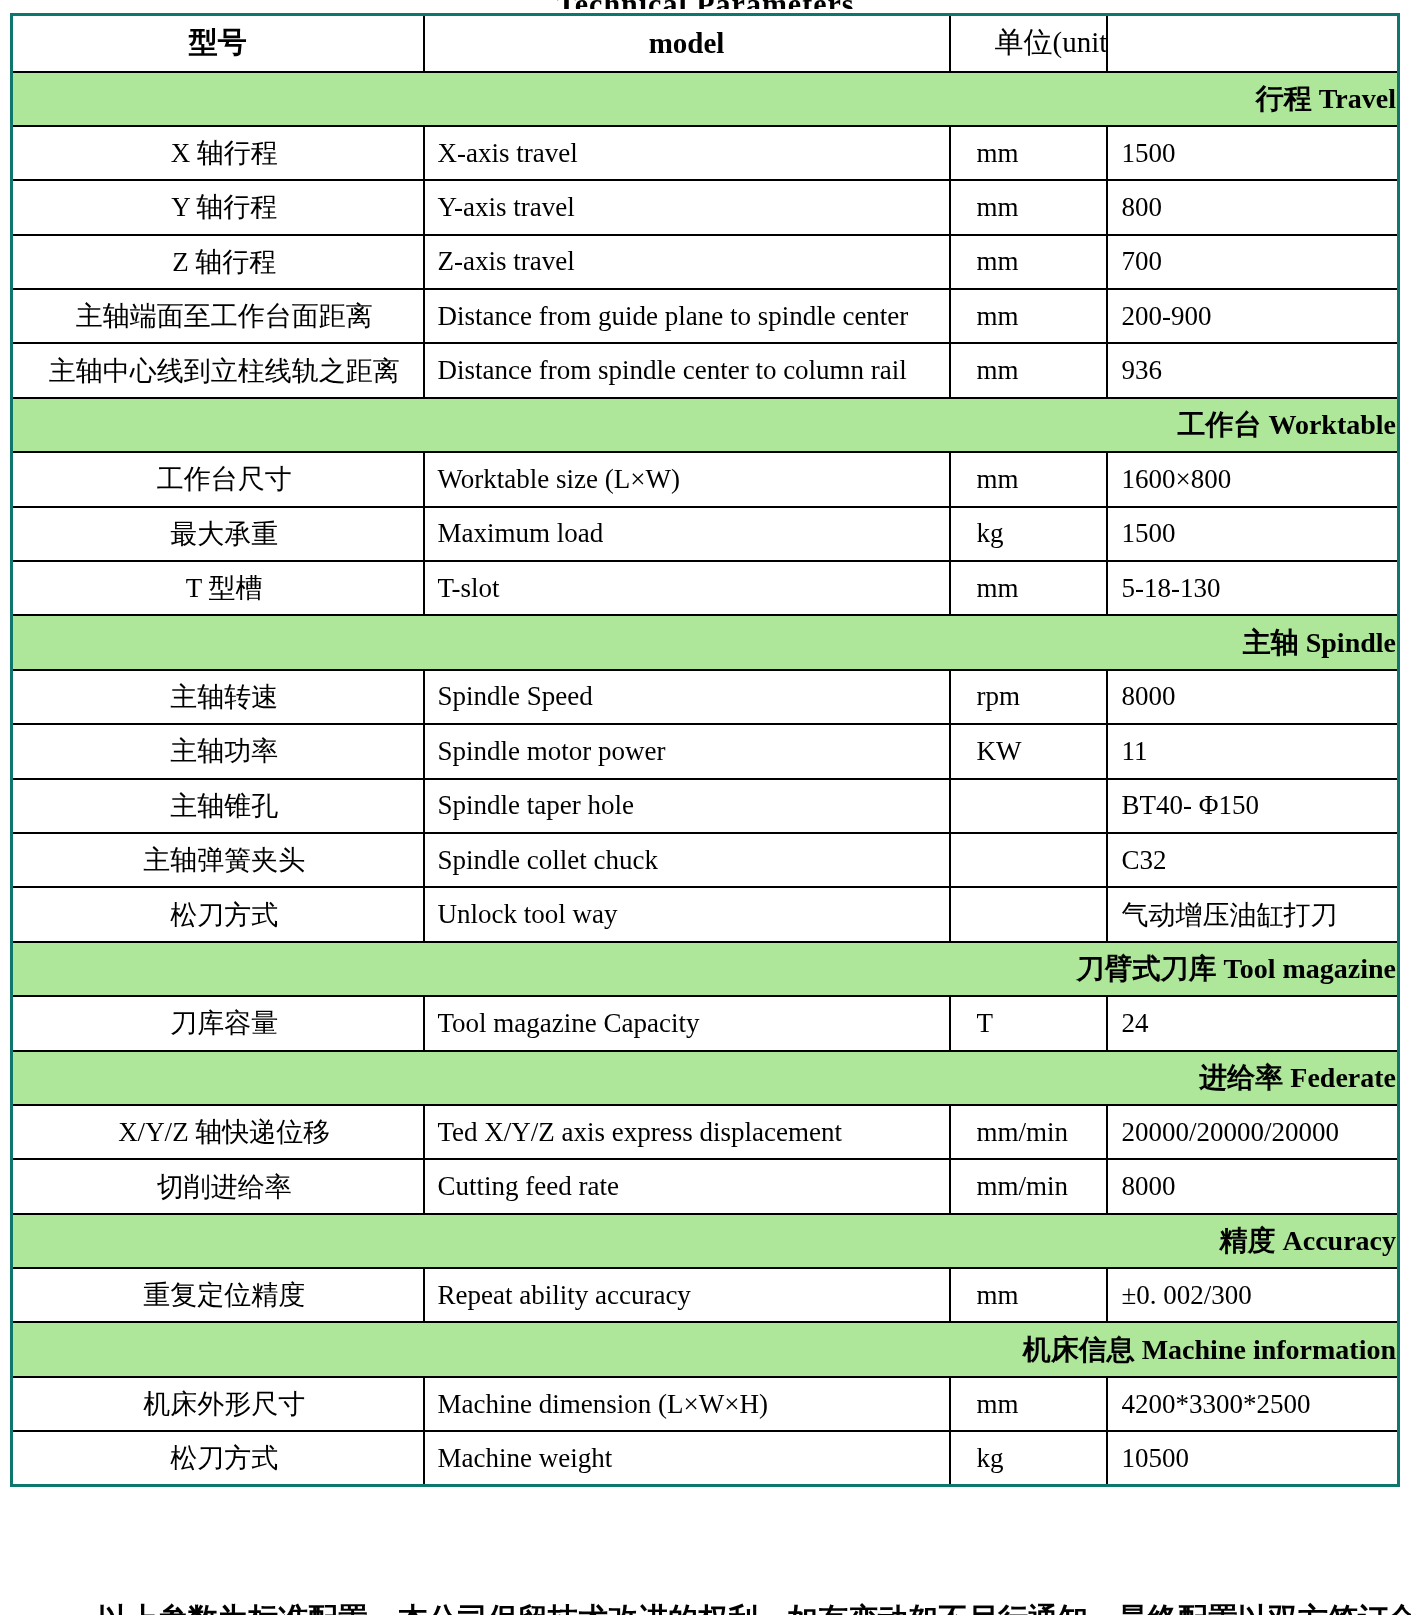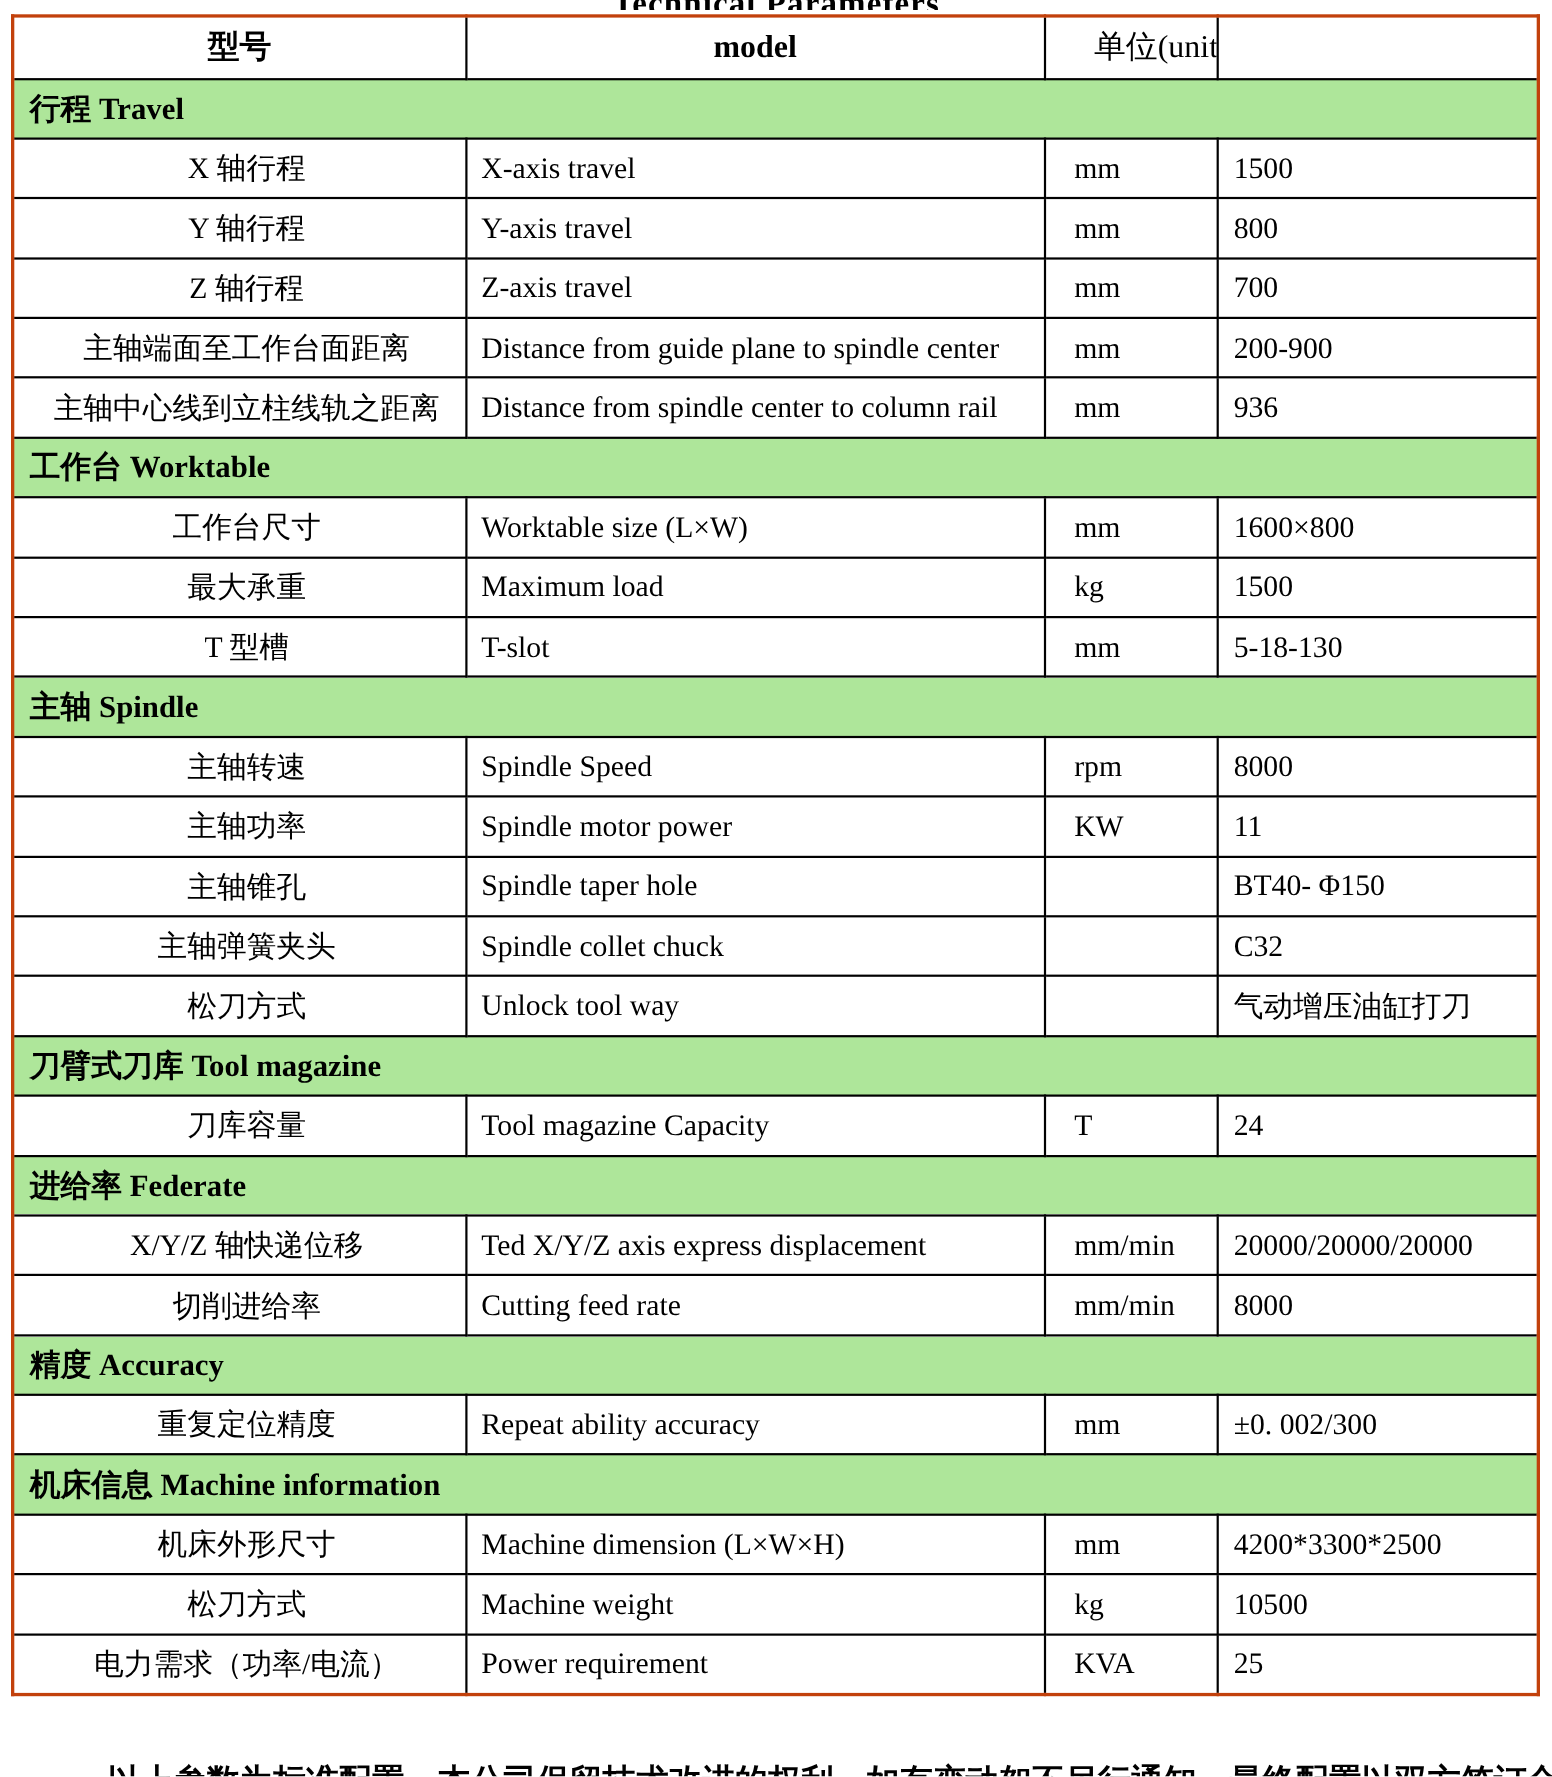--- a/index.html
+++ b/index.html
@@ -25,21 +25,21 @@
     font-size: 30px; font-weight: bold;
     letter-spacing: 1px;
   }
 
   
   table.spec {
     position: absolute; left: 10px; top: 13px;
     width: 1387px;
     border-collapse: collapse;
     table-layout: fixed;
-    border: 3px solid #c2410c;
+    border: 3px solid #0f766e;
   }
   table.spec th, table.spec td {
     border: 2px solid #000;
     vertical-align: middle;
     font-size: 27px;
     overflow: hidden;
     white-space: nowrap;
   }
   tr.head-row { height: 57px; }
   tr.head-row th { font-size: 29px; text-align: center; }
@@ -49,20 +49,21 @@
   tbody tr { height: 54.4px; }
   td.c-cn   { padding-left: 14px; text-align: center; }
   td.c-en   { padding-left: 13px; }
   td.c-unit { padding-left: 26px; white-space: pre; }
   td.c-val  { padding-left: 14px; }
   tr.section-row td {
     background: var(--section-bg, #aee69a);
     font-weight: bold;
     font-size: 28px;
     padding-left: 14px;
+    text-align: right;
   }
 
   
   .footnote-clip {
     position: absolute; left: 0; top: 1599px;
     width: 1411px; height: 16px;
     overflow: hidden;
   }
   .footnote-clip span {
     display: block;
@@ -225,26 +226,20 @@
           <td class="c-en">Machine dimension (L×W×H)</td>
           <td class="c-unit">mm</td>
           <td class="c-val">4200*3300*2500</td>
         </tr>
         <tr>
           <td class="c-cn">松刀方式</td>
           <td class="c-en">Machine weight</td>
           <td class="c-unit">kg</td>
           <td class="c-val">10500</td>
         </tr>
-        <tr>
-          <td class="c-cn">电力需求（功率/电流）</td>
-          <td class="c-en">Power requirement</td>
-          <td class="c-unit">KVA</td>
-          <td class="c-val">25</td>
-        </tr>
       </tbody>
   </table>
 
   <div class="footnote-clip">
     <span>以上参数为标准配置，本公司保留技术改进的权利，如有变动恕不另行通知，最终配置以双方签订合同为准</span>
   </div>
 
 </div>
 
 </body></html>

